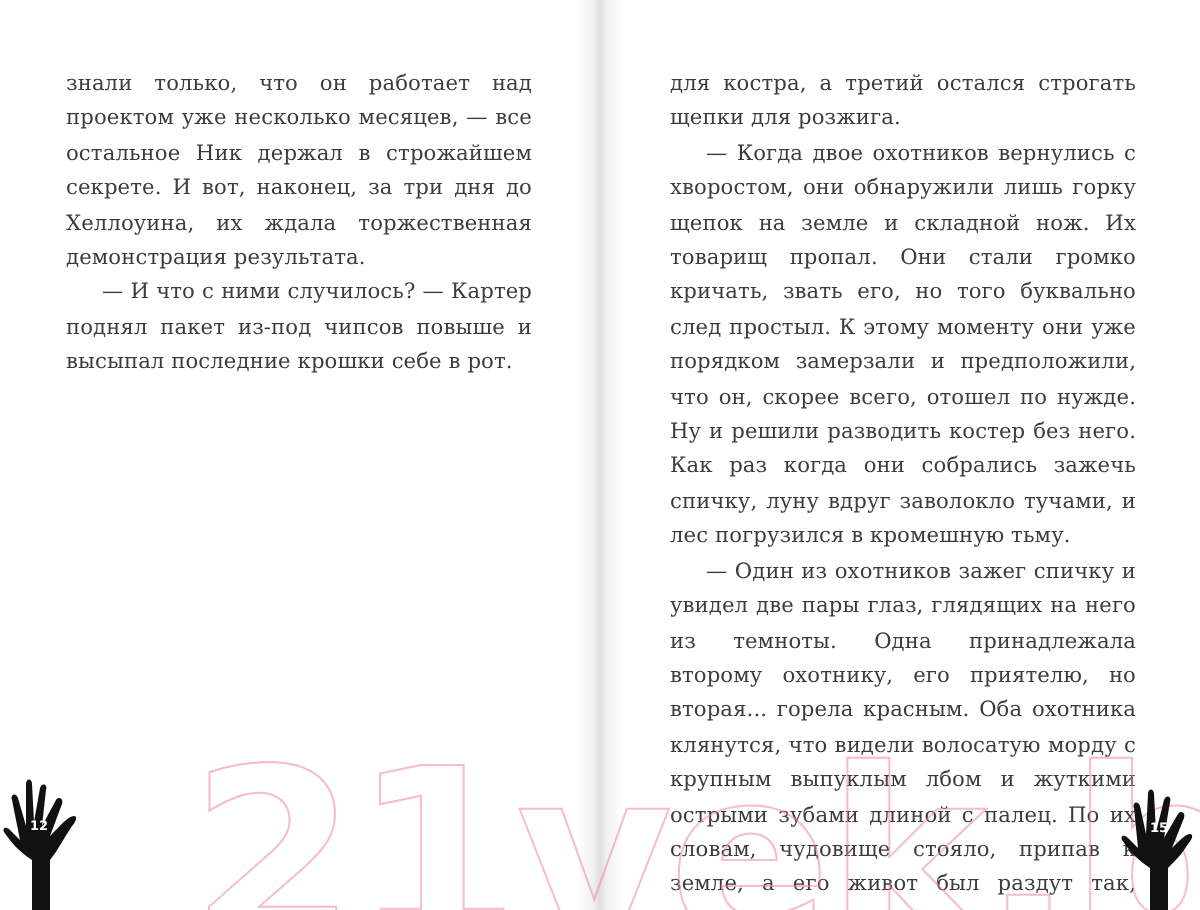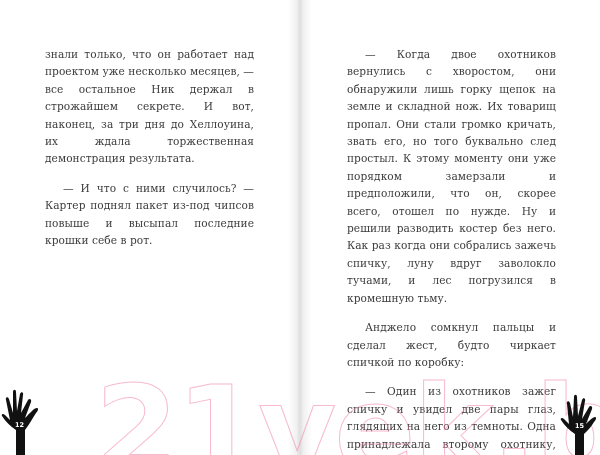--- a/index.html
+++ b/index.html
@@ -5,48 +5,48 @@
   html, body { margin:0; padding:0; }
   body { width:600px; height:455px; background:#ffffff; position:relative; overflow:hidden; font-family:"DejaVu Serif", serif; }
   .page { position:absolute; top:0; height:455px; background:#fff; }
   .page-left { left:0; width:297px; }
   .page-right { left:303px; width:297px; }
   .gutter { position:absolute; top:0; left:288px; width:24px; height:455px;
     background:linear-gradient(to right, #ffffff 0%, #f1f1f1 35%, #dedede 50%, #f1f1f1 65%, #ffffff 100%); }
   .text { position:absolute; font-size:10.6px; line-height:17.4px; color:#3c3c3c; text-align:justify; letter-spacing:0.05px; }
   .text-left { left:33px; top:34px; width:233px; }
   .text-right { left:335px; top:34px; width:233px; }
-  .text p { margin:12px; }
+  .text p { margin:0; }
   .text p.indent { text-indent:18px; }
   .text p.cont { text-indent:0; }
   em { font-style:italic; }
   .hand { position:absolute; }
   .hand-left { left:0; top:378px; width:40px; height:77px; }
   .hand-right { left:558px; top:392px; width:40px; height:63px; }
-  .pagenum { position:absolute; color:#fff; font-family:"DejaVu Sans", sans-serif; font-size:6.5px; font-weight:bold;margin-top:12px; }
+  .pagenum { position:absolute; color:#fff; font-family:"DejaVu Sans", sans-serif; font-size:6.5px; font-weight:bold; }
   .pagenum-left { left:15px; top:409px; }
   .pagenum-right { left:575px; top:410px; }
   .watermark { position:absolute; left:95px; top:370px; font-family:"DejaVu Sans", sans-serif; font-size:120px; font-weight:bold; color:transparent; -webkit-text-stroke:1px rgba(240,130,170,0.55); letter-spacing:-2px; line-height:1; pointer-events:none; }
 </style>
 </head>
 <body>
 
 <div class="page page-left">
   <div class="text text-left">
     <p class="cont">знали только, что он работает над проектом уже несколько месяцев, — все остальное Ник держал в строжайшем секрете. И вот, наконец, за три дня до Хеллоуина, их ждала торжественная демонстрация результата.</p>
     <p class="indent">— И что с ними случилось? — Картер поднял пакет из-под чипсов повыше и высыпал последние крошки себе в рот.</p>
 
   </div>
 </div>
 
 <div class="page page-right">
 </div>
 <div class="text text-right">
+  <p class="cont">для костра, а третий остался строгать щепки для розжига.</p>
   <p class="indent">— Когда двое охотников вернулись с хворостом, они обнаружили лишь горку щепок на земле и складной нож. Их товарищ пропал. Они стали громко кричать, звать его, но того буквально след простыл. К этому моменту они уже порядком замерзали и предположили, что он, скорее всего, отошел по нужде. Ну и решили разводить костер без него. Как раз когда они собрались зажечь спичку, луну вдруг заволокло тучами, и лес погрузился в кромешную тьму.</p>
-  <p class="indent">Анджело сомкнул пальцы и сделал жест, будто чиркает спичкой по коробку:</p>
   <p class="indent">— Один из охотников зажег спичку и увидел две пары глаз, глядящих на него из темноты. Одна принадлежала второму охотнику, его приятелю, но вторая... горела красным. Оба охотника клянутся, что видели волосатую морду с крупным выпуклым лбом и жуткими острыми зубами длиной с палец. По их словам, чудовище стояло, припав к земле, а его живот был раздут так, словно оно только что плотно пообедало. Но</p>
 </div>
 
 <div class="gutter"></div>
 
 <div class="watermark">21vek.by</div>
 
 <svg class="hand hand-left" viewBox="0 0 40 77">
   <path d="M16 77 L16 52 C10 48 6 44 2 38 C1 36 3 35 5 37 L10 42 L6 22 C5 19 8 18 9 21 L13 35 L13 14 C13 11 16 11 16 14 L17 33 L20 16 C21 13 24 14 23 17 L21 35 L28 22 C29 20 32 21 31 24 L25 40 C30 35 34 30 37 30 C39 30 38 33 36 35 C32 41 29 47 25 52 L25 77 Z" fill="#111"></path>
 </svg>

